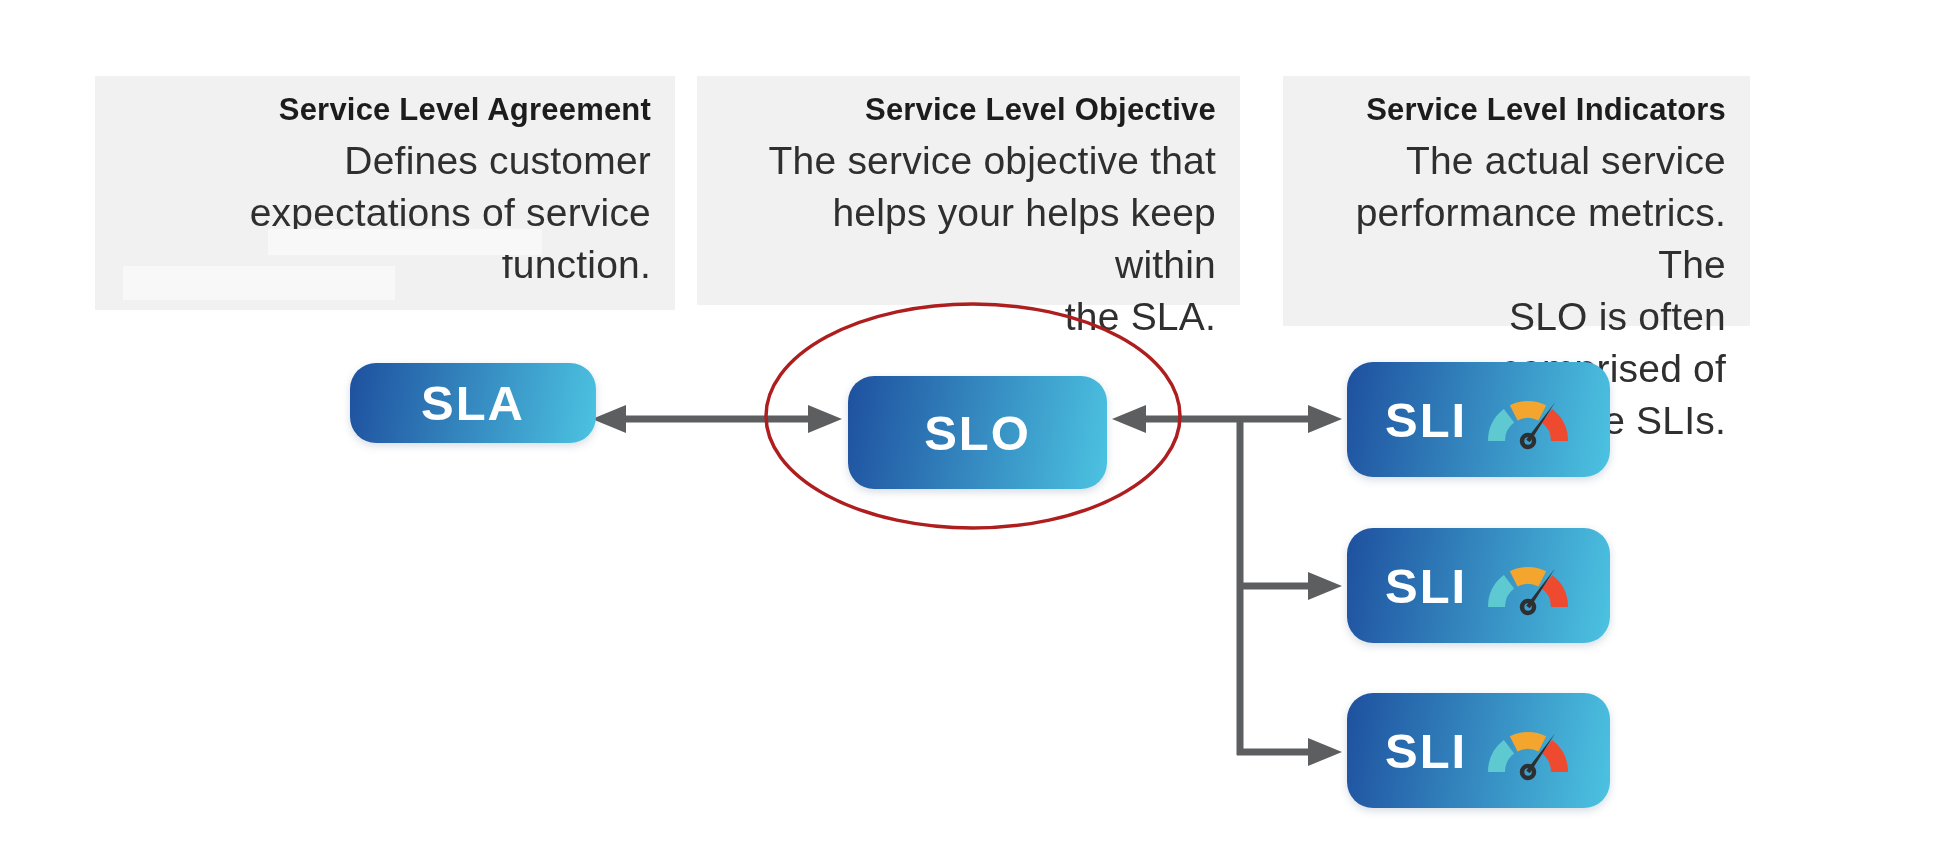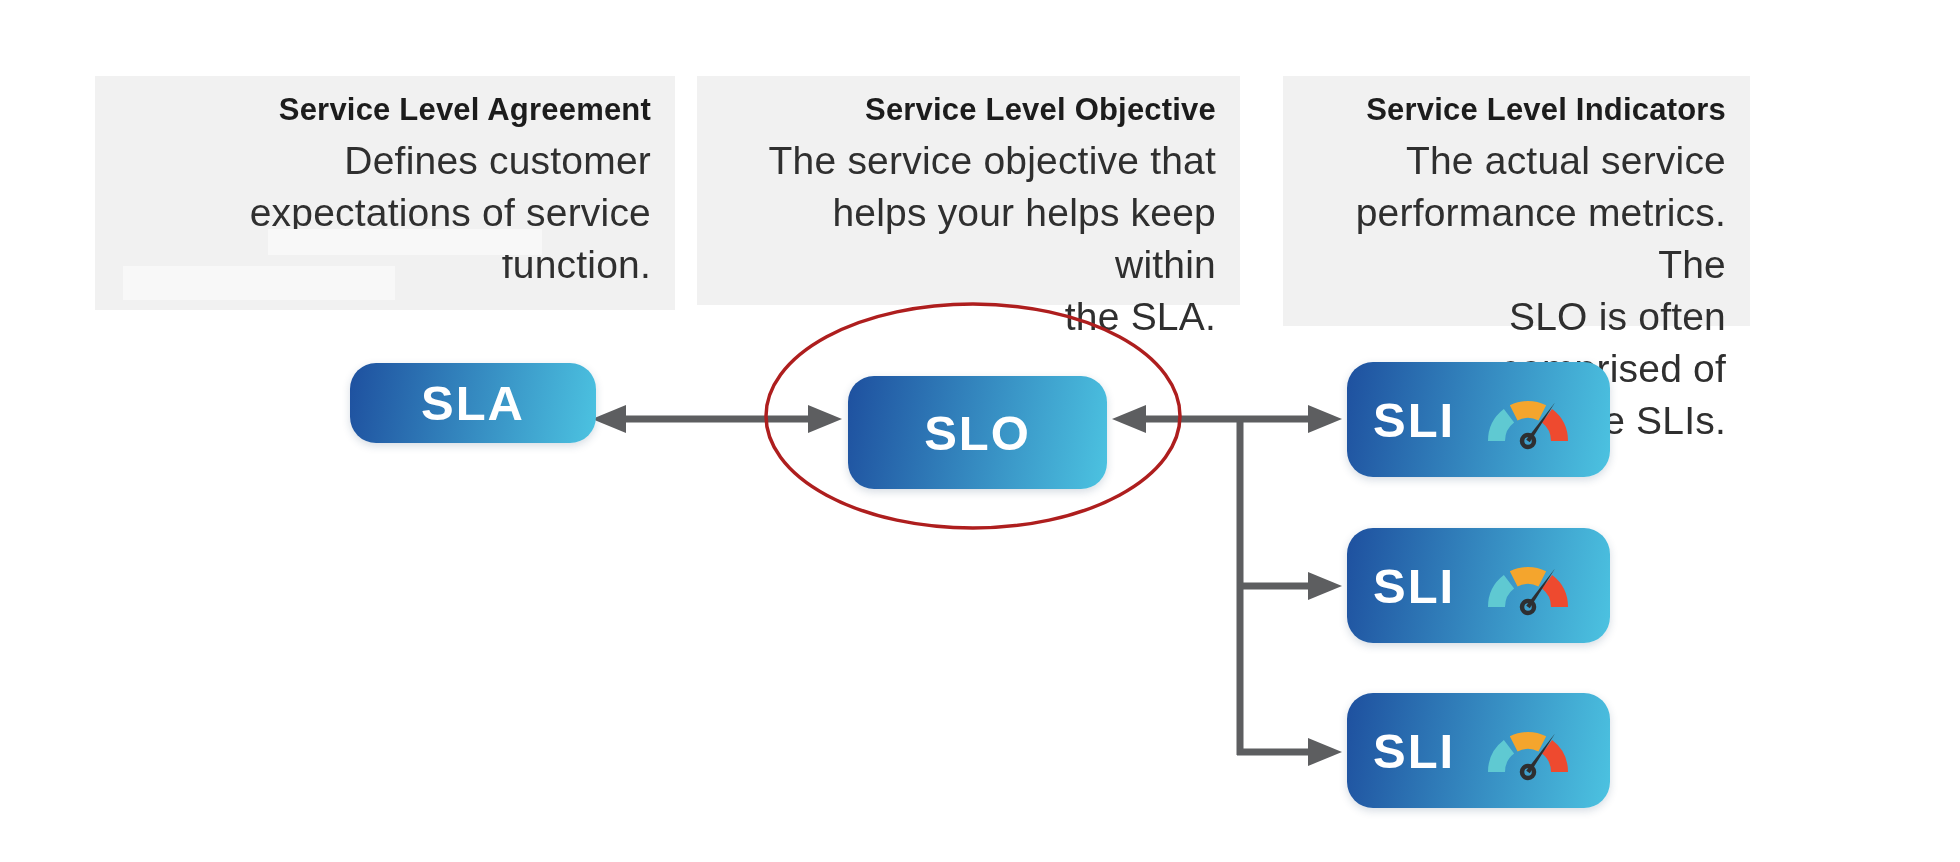--- a/index.html
+++ b/index.html
@@ -56,21 +56,21 @@
     display: flex;
     align-items: center;
     justify-content: center;
     color: var(--node_text, #ffffff);
     font-size: 49px;
     font-weight: 700;
     letter-spacing: 2px;
   }
   .node.sla { left: 350px; top: 363px; width: 246px; height: 80px; }
   .node.slo { left: 848px; top: 376px; width: 259px; height: 113px; }
-  .node.sli { width: 263px; height: 115px; justify-content: space-between; padding: 0 30px 0 26px; box-sizing: border-box; }
+  .node.sli { width: 263px; height: 115px; justify-content: space-between; padding: 0 30px 0 38px; box-sizing: border-box; }
   .node.sli1 { left: 1347px; top: 362px; }
   .node.sli2 { left: 1347px; top: 528px; }
   .node.sli3 { left: 1347px; top: 693px; }
 
   .gauge { width: 104px; height: 74px; flex: 0 0 auto; }
   .gauge .seg { fill: none; stroke-width: 17; }
   .gauge .seg-teal   { stroke: var(--gauge_teal, #5fc9d2); }
   .gauge .seg-orange { stroke: var(--gauge_orange, #f4a52d); }
   .gauge .seg-red    { stroke: var(--gauge_red, #ee4a2f); }
   .gauge .needle     { fill: var(--gauge_needle, #2e2f31); }

